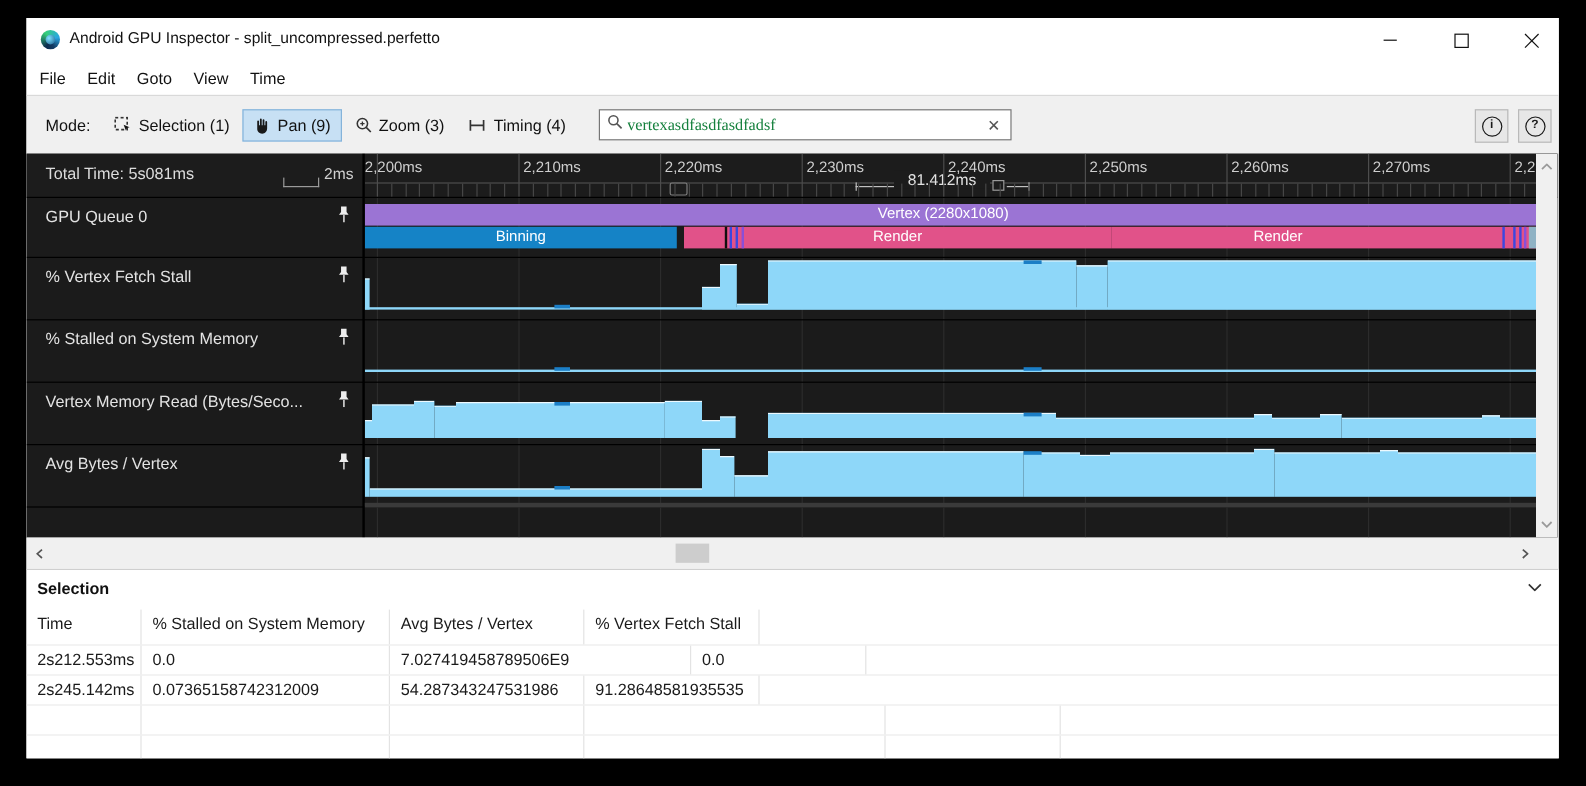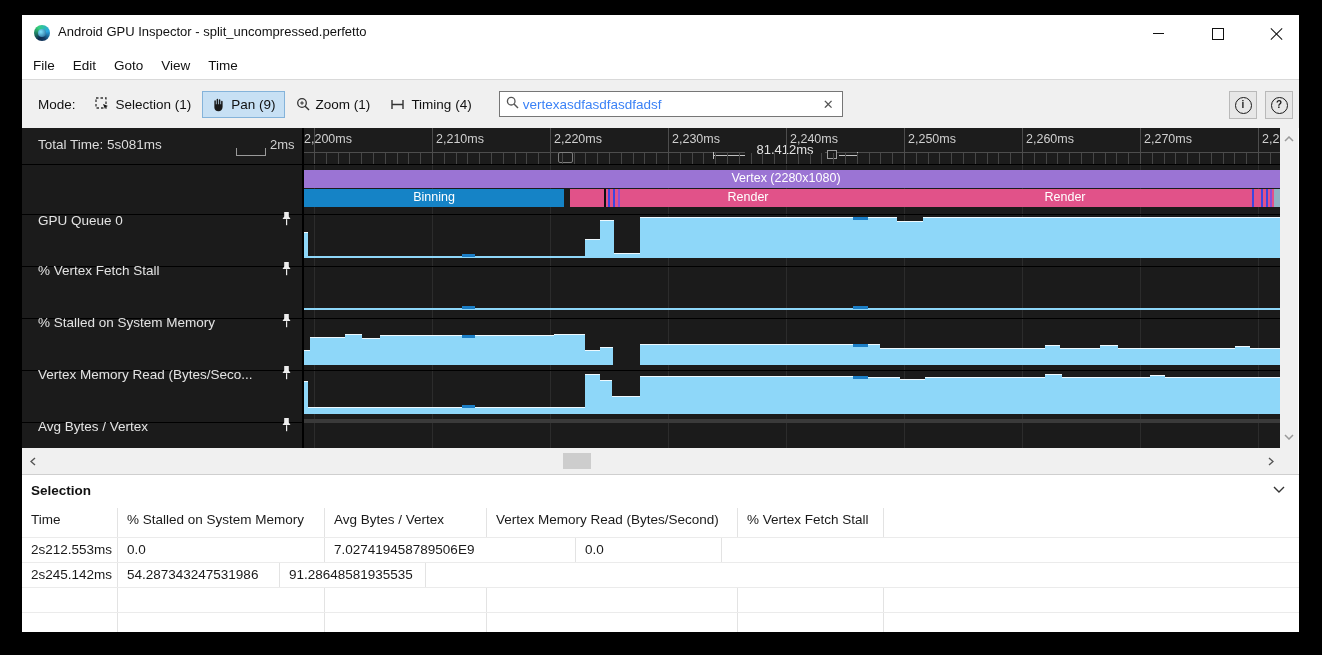--- a/index.html
+++ b/index.html
@@ -31,22 +31,22 @@
   
   .toolbar{position:absolute;left:0;top:65px;width:100%;height:48px;background:#f0f0f0;
            display:flex;align-items:center;box-sizing:border-box;padding-left:16px;}
   .mode-label{font-size:13.5px;color:#111;margin-right:10px;}
   .mode-btn{display:flex;align-items:center;gap:6px;font-size:13.5px;color:#111;
             padding:5px 8px;border:1px solid transparent;margin-right:2px;cursor:default;}
   .mode-btn.active{background:#c7e0f4;border-color:#84b3da;}
   .mode-btn svg{display:block}
   .searchbox{display:flex;align-items:center;margin-left:16px;width:344px;height:26px;
              background:#fff;border:1px solid #767676;box-sizing:border-box;padding:0 6px;}
-  .searchbox input{flex:1;border:none;outline:none;font-size:13.5px;color:#3b82f6;background:transparent;
-                   font-family:Liberation Sans, sans-serif;padding:0 4px;}
+  .searchbox input{flex:1;border:none;outline:none;font-size:13.5px;color:#15803d;background:transparent;
+                   font-family:Liberation Serif, serif;padding:0 4px;}
   .clear-x{font-size:13px;color:#555;padding:0 2px;cursor:default;}
   .tb-right{position:absolute;right:6px;top:11px;display:flex;gap:8px;}
   .round-btn{width:26px;height:26px;background:#e7e7e7;border:1px solid #b9b9b9;
              display:flex;align-items:center;justify-content:center;}
   .circle-glyph{width:15px;height:15px;border:1.5px solid #1a1a1a;border-radius:50%;
                 font-size:10px;font-weight:bold;color:#1a1a1a;display:flex;align-items:center;justify-content:center;line-height:1;}
 
   
   .timeline{position:absolute;left:0;top:113px;width:1276px;height:320px;background:#1b1b1b;overflow:hidden;}
   .ruler{position:absolute;left:0;top:0;width:100%;height:36px;background:#1c1c1c;border-bottom:1px solid #000;}
@@ -64,21 +64,21 @@
   .measure .m-line{position:absolute;top:27px;height:1px;background:#c0c0c0;}
   .measure .m-cap{position:absolute;top:24px;width:1px;height:7px;background:#c0c0c0;}
   .measure .m-text{position:absolute;top:14px;font-size:13px;color:#e2e2e2;background:#1c1c1c;padding:0 3px;}
   .measure .m-glyph{position:absolute;top:22px;width:8px;height:7px;border:1px solid #9a9a9a;background:#1c1c1c;}
 
   .gridlines{position:absolute;left:282px;top:37px;width:976px;height:283px;}
   .gridline{position:absolute;top:0;width:1px;height:100%;background:#2c2c2c;}
   .content-edge{position:absolute;left:280px;top:0;width:2px;height:320px;background:#000;}
 
   .track-row{position:absolute;left:0;width:1258px;border-bottom:1px solid #000;box-sizing:border-box;}
-  .track-label{position:absolute;left:0;top:0;width:280px;height:100%;margin-top:40px;}
+  .track-label{position:absolute;left:0;top:0;width:280px;height:100%;}
   .track-label .lbl{position:absolute;left:16px;top:8px;font-size:13.5px;color:#e3e3e3;white-space:nowrap;}
   .pin{position:absolute;right:10px;top:6px;}
   .track-content{position:absolute;left:282px;top:0;width:976px;height:100%;overflow:hidden;}
   .surface-bar{position:absolute;height:18px;top:5px;}
   .slice-bar{position:absolute;height:18px;top:24px;}
   .slice-label{position:absolute;font-size:12.5px;color:#fff;top:1px;transform:translateX(-50%);white-space:nowrap;}
   .gpu-mark{position:absolute;top:24px;height:18px;}
   .fill-seg{position:absolute;box-shadow:inset 0 1px 0 rgba(255,255,255,.85);}
   .baseline{position:absolute;left:0;width:976px;height:2px;}
   .edge-tick{position:absolute;height:3px;}
@@ -157,21 +157,21 @@
       </div>
 
       <div class="mode-btn">
         <span>
           <svg width="14" height="14" viewBox="0 0 14 14">
               <circle cx="6" cy="6" r="4.3" fill="none" stroke="#333" stroke-width="1.3"></circle>
               <path d="M9.2 9.2L13 13" stroke="#333" stroke-width="1.4"></path>
               <path d="M6 4.2v3.6M4.2 6h3.6" stroke="#333" stroke-width="1.1"></path>
             </svg>
         </span>
-        <span>Zoom (1)</span>
+        <span>Zoom (3)</span>
       </div>
 
       <div class="mode-btn">
         <span>
           <svg width="15" height="13" viewBox="0 0 15 13">
               <path d="M2 2v9M13 2v9M2 6.5h11" stroke="#333" stroke-width="1.4" fill="none"></path>
             </svg>
         </span>
         <span>Timing (4)</span>
       </div>
@@ -468,33 +468,33 @@
         <span class="sel-title">Selection</span>
         <svg class="sel-chevron" width="12" height="7" viewBox="0 0 12 7">
             <path d="M1 1l5 5 5-5" stroke="#333" stroke-width="1.4" fill="none"></path>
           </svg>
       </div>
       <div class="sel-table">
           <div class="tr hdr">
             <div class="td" style="width: 96px; flex: 0 0 96px;">Time</div>
             <div class="td" style="width: 207px; flex: 0 0 207px;">% Stalled on System Memory</div>
             <div class="td" style="width: 162px; flex: 0 0 162px;">Avg Bytes / Vertex</div>
-            <div class="td" style="width: 251px; flex: 0 0 251px;">Vertex Memory Read (Bytes/Second)</div>
             <div class="td" style="width: 146px; flex: 0 0 146px;">% Vertex Fetch Stall</div>
             <div class="td last"></div>
           </div>
           <div class="tr row">
             <div class="td" style="width: 96px; flex: 0 0 96px;">2s212.553ms</div>
             <div class="td" style="width: 207px; flex: 0 0 207px;">0.0</div>
             <div class="td" style="width: 251px; flex: 0 0 251px;">7.027419458789506E9</div>
             <div class="td" style="width: 146px; flex: 0 0 146px;">0.0</div>
             <div class="td last"></div>
           </div>
           <div class="tr row">
             <div class="td" style="width: 96px; flex: 0 0 96px;">2s245.142ms</div>
+            <div class="td" style="width: 207px; flex: 0 0 207px;">0.07365158742312009</div>
             <div class="td" style="width: 162px; flex: 0 0 162px;">54.287343247531986</div>
             <div class="td" style="width: 146px; flex: 0 0 146px;">91.28648581935535</div>
             <div class="td last"></div>
           </div>
           <div class="tr row">
             <div class="td" style="width: 96px; flex: 0 0 96px;"></div>
             <div class="td" style="width: 207px; flex: 0 0 207px;"></div>
             <div class="td" style="width: 162px; flex: 0 0 162px;"></div>
             <div class="td" style="width: 251px; flex: 0 0 251px;"></div>
             <div class="td" style="width: 146px; flex: 0 0 146px;"></div>

